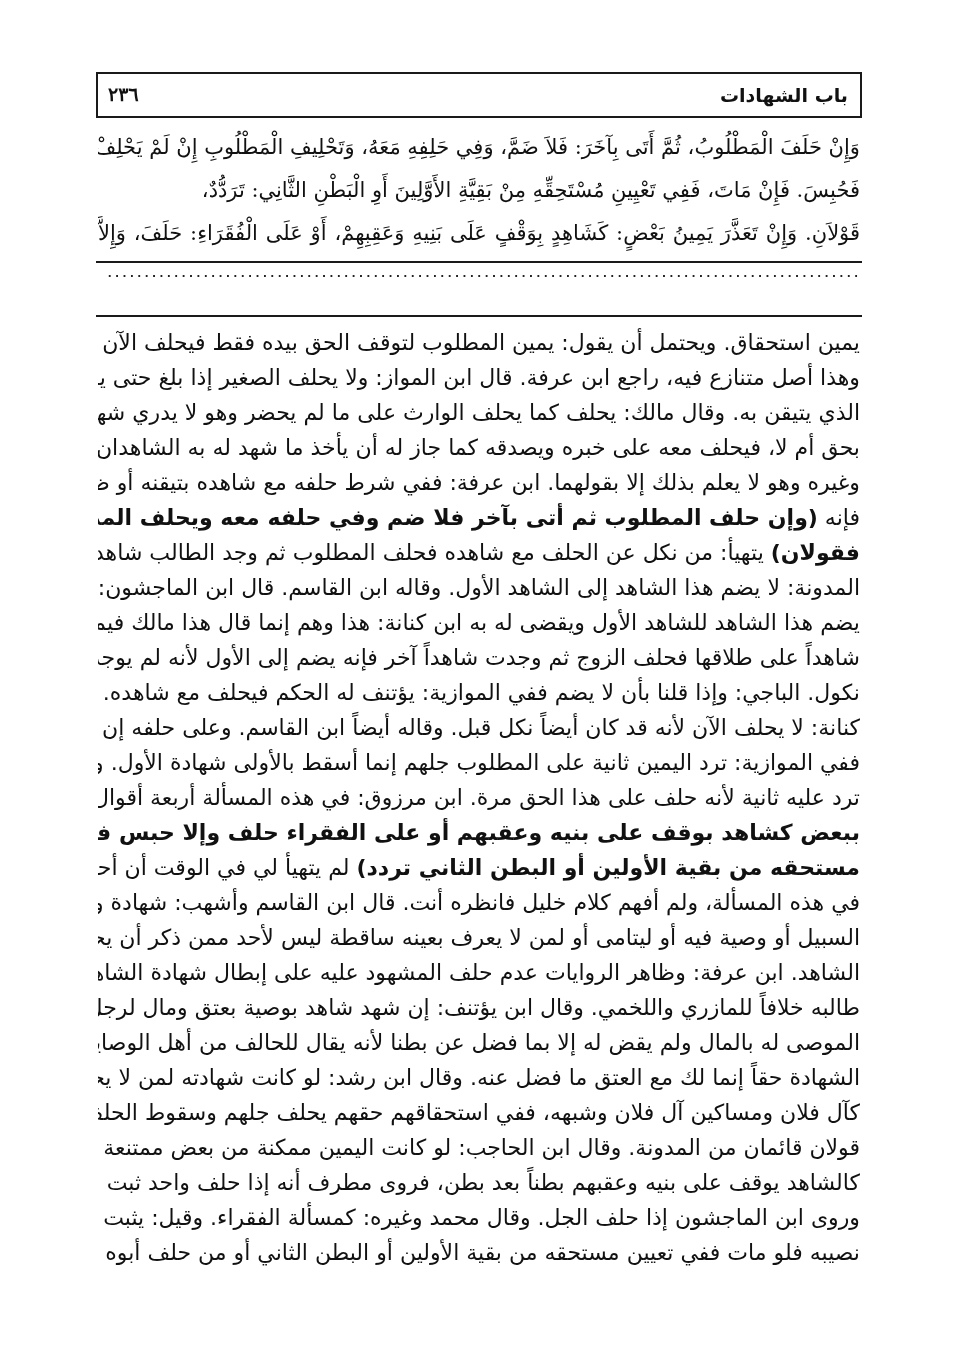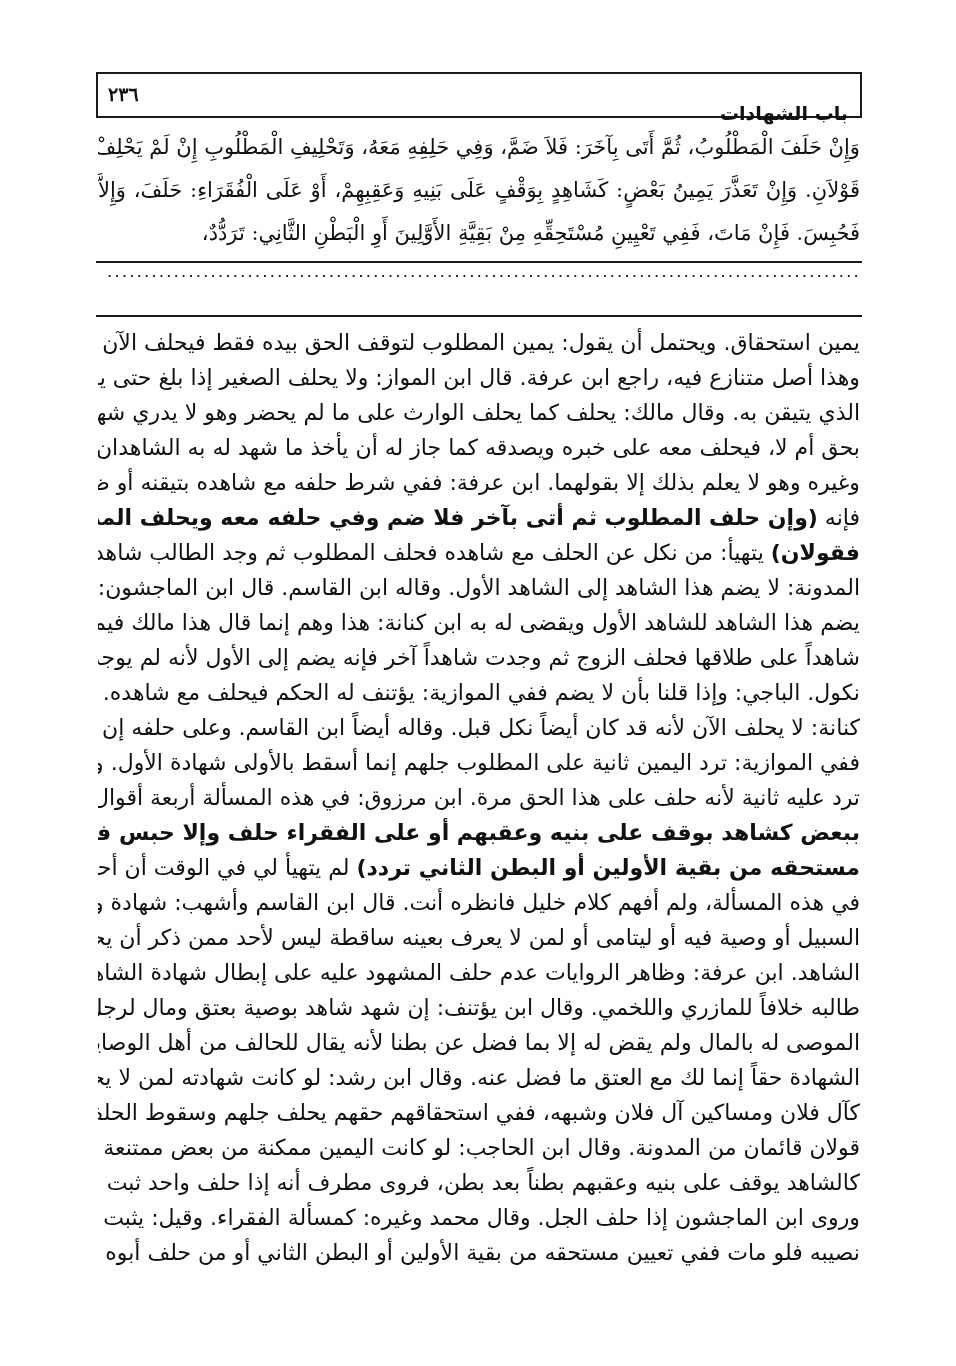--- a/index.html
+++ b/index.html
@@ -24,21 +24,21 @@
     .header-box {
       position: relative;
       height: 46px;
       border: 2px solid #1a1a1a;
       border-bottom-width: 2px;
       box-sizing: border-box;
     }
     .header-title {
       position: absolute;
       right: 12px;
-      top: 27px;
+      top: 9px;
       font-family: "DejaVu Sans", "Liberation Sans", sans-serif;
       font-weight: bold;
       font-size: 19px;
       line-height: 24px;
     }
     .header-page {
       position: absolute;
       left: 10px;
       top: 9px;
       font-family: Liberation Sans, sans-serif;
@@ -106,22 +106,22 @@
 
 <div class="page">
 
   <div class="header-box">
     <span class="header-title">باب الشهادات</span>
     <span class="header-page">٢٣٦</span>
   </div>
 
   <div class="matn">
     <span class="matn-line">وَإِنْ حَلَفَ الْمَطْلُوبُ، ثُمَّ أَتَى بِآخَرَ: فَلاَ ضَمَّ، وَفِي حَلِفِهِ مَعَهُ، وَتَحْلِيفِ الْمَطْلُوبِ إِنْ لَمْ يَحْلِفْ:</span>
+    <span class="matn-line last">فَحُبِسَ. فَإِنْ مَاتَ، فَفِي تَعْيِينِ مُسْتَحِقِّهِ مِنْ بَقِيَّةِ الأَوَّلِينَ أَوِ الْبَطْنِ الثَّانِي: تَرَدُّدٌ،</span>
     <span class="matn-line">قَوْلاَنِ. وَإِنْ تَعَذَّرَ يَمِينُ بَعْضٍ: كَشَاهِدٍ بِوَقْفٍ عَلَى بَنِيهِ وَعَقِبِهِمْ، أَوْ عَلَى الْفُقَرَاءِ: حَلَفَ، وَإِلاَّ</span>
-    <span class="matn-line last">فَحُبِسَ. فَإِنْ مَاتَ، فَفِي تَعْيِينِ مُسْتَحِقِّهِ مِنْ بَقِيَّةِ الأَوَّلِينَ أَوِ الْبَطْنِ الثَّانِي: تَرَدُّدٌ،</span>
   </div>
 
   <div class="rule rule-top"></div>
   <div class="dots"></div>
   <div class="rule rule-bottom"></div>
 
   <div class="sharh" id="sharh">
       <span class="sharh-line"><span>يمين استحقاق. ويحتمل أن يقول: يمين المطلوب لتوقف الحق بيده فقط فيحلف الآن يمين الاستحقاق</span></span>
       <span class="sharh-line"><span>وهذا أصل  متنازع فيه، راجع ابن عرفة. قال ابن المواز: ولا يحلف الصغير إذا بلغ حتى يعلم بالخبر</span></span>
       <span class="sharh-line"><span>الذي يتيقن به. وقال مالك: يحلف كما يحلف الوارث على ما لم يحضر وهو لا يدري شهد له</span></span>

